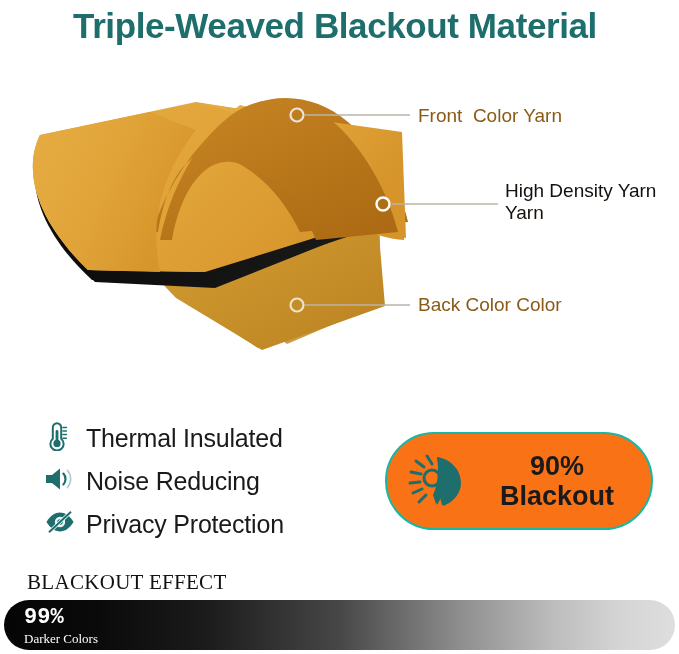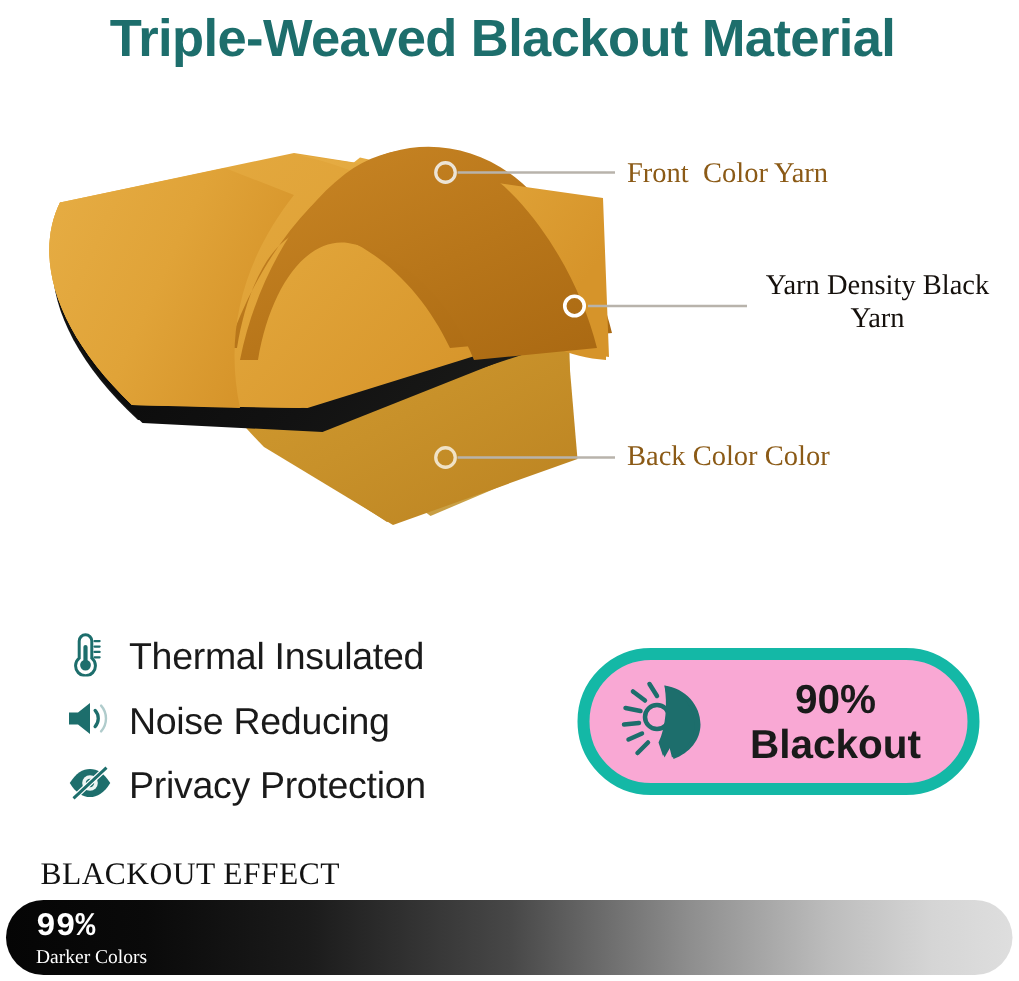--- a/index.html
+++ b/index.html
@@ -45,25 +45,24 @@
     height: 290px;
   }
   .diagram svg {
     display: block;
     width: 679px;
     height: 290px;
   }
 
   .lbl {
     position: absolute;
-    font-family: Liberation Serif, serif;
+    font-family: Liberation Sans, sans-serif;
     font-size: 19px;
     line-height: 22px;
     white-space: pre;
-    text-align: center;
   }
   .lbl-gold { color: #8b5a16; }
   .lbl-dark { color: #15100c; }
 
   .lbl-front { left: 418px; top: 33px; }
   .lbl-mid   { left: 505px; top: 108px; white-space: normal; width: 160px; }
   .lbl-back  { left: 418px; top: 222px; }
 
   
   .features {
@@ -93,23 +92,23 @@
     white-space: nowrap;
   }
 
   
   .badge {
     position: absolute;
     left: 385px;
     top: 432px;
     width: 268px;
     height: 98px;
-    border: 8px solid #14b8a6;
+    border: 2px solid #14b8a6;
     border-radius: 49px;
-    background: #f9a8d4;
+    background: #f97316;
     display: flex;
     align-items: center;
     box-sizing: border-box;
   }
   .badge-icon {
     width: 92px;
     flex: 0 0 92px;
     display: flex;
     align-items: center;
     justify-content: center;
@@ -265,21 +264,21 @@
       <line x1="305" y1="233" x2="410" y2="233"></line>
     </g>
     <g>
       <circle cx="297" cy="43" r="6.5" fill="none" stroke="#ece4d6" stroke-width="2.2"></circle>
       <circle cx="383" cy="132" r="6.5" fill="none" stroke="#ffffff" stroke-width="2.4"></circle>
       <circle cx="297" cy="233" r="6.5" fill="none" stroke="#f0e2c6" stroke-width="2.2"></circle>
     </g>
   </svg>
 
   <div class="lbl lbl-gold lbl-front">Front  Color Yarn</div>
-  <div class="lbl lbl-dark lbl-mid">Yarn Density Black Yarn</div>
+  <div class="lbl lbl-dark lbl-mid">High Density Yarn Yarn</div>
   <div class="lbl lbl-gold lbl-back">Back Color Color</div>
 </div>
 
 <div class="features">
 
   <div class="feature-row">
     <span class="feature-icon">
       <svg width="26" height="30" viewBox="0 0 26 30">
         <path d="M13 2.2 a4.2 4.2 0 0 0-4.2 4.2 v11.4 a6.6 6.6 0 1 0 8.4 0 V6.4 A4.2 4.2 0 0 0 13 2.2 Z" fill="none" stroke="#1d6e6c" stroke-width="2"></path>
         <circle cx="13" cy="22.4" r="3.6" fill="#1d6e6c"></circle>

